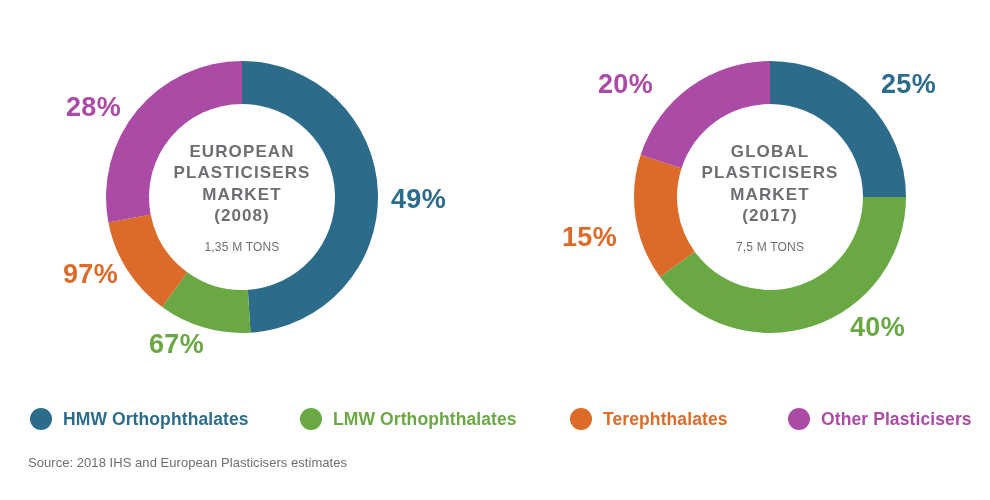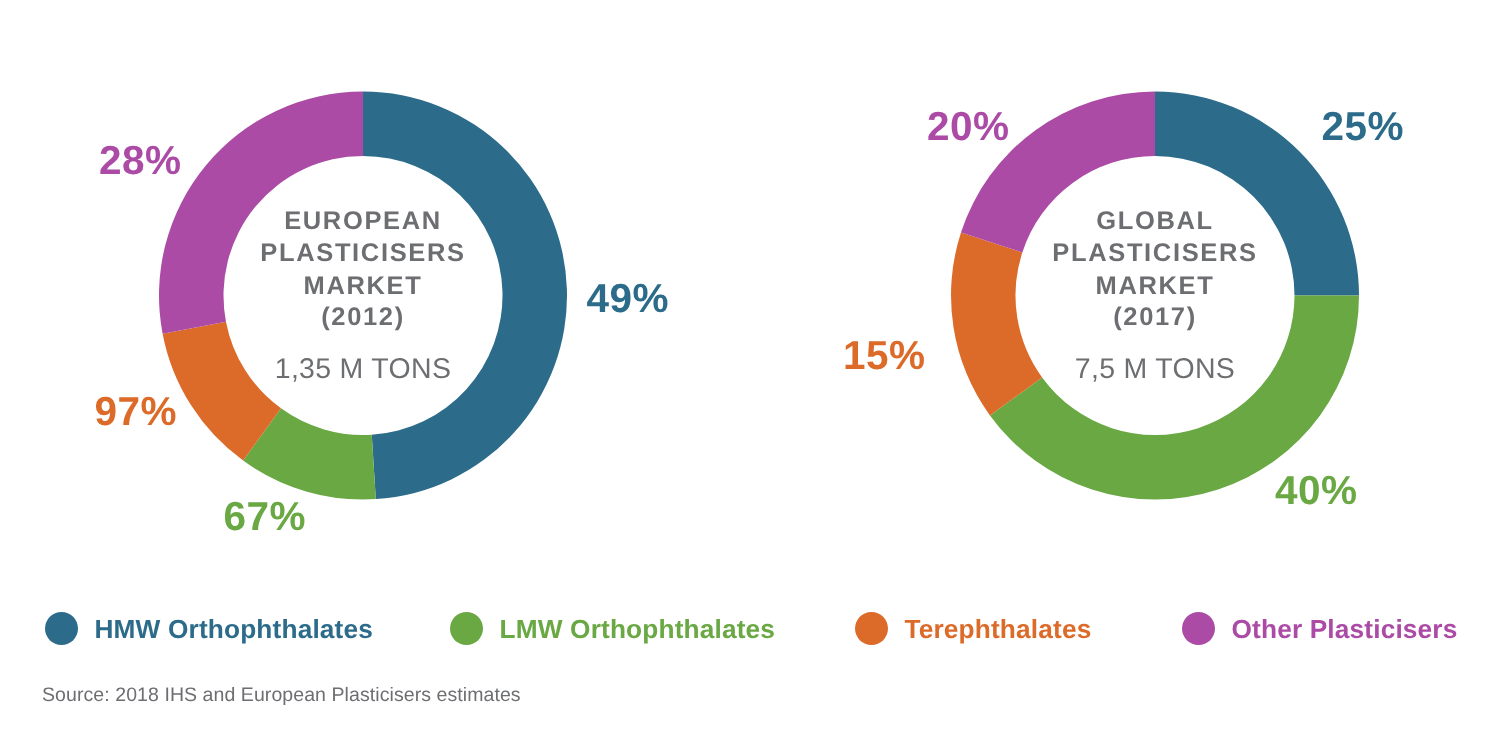--- a/index.html
+++ b/index.html
@@ -57,21 +57,21 @@
     color: #6d6e71;
     font-size: 17px;
     font-weight: bold;
     letter-spacing: 1.1px;
     line-height: 1.26;
     white-space: pre-line;
     margin: 0;
   }
   .center-sub {
     color: #6d6e71;
-    font-size: 19px;
+    font-size: 12px;
     font-weight: normal;
     letter-spacing: 0.2px;
     margin: 13px 0 0 0;
   }
 
   
   .pct {
     position: absolute;
     font-size: 27px;
     font-weight: bold;
@@ -83,21 +83,21 @@
   
   #pct-eu-hmw    { left: 391px; top: 186px; }
   #pct-eu-lmw    { left: 149px; top: 331px; }
   #pct-eu-tere   { left: 63px;  top: 261px; }
   #pct-eu-other  { left: 66px;  top: 94px;  }
 
   
   #pct-gl-hmw    { left: 881px; top: 71px;  }
   #pct-gl-lmw    { left: 850px; top: 314px; }
   #pct-gl-tere   { left: 562px; top: 224px; }
-  #pct-gl-other  { left: 598px; top: 71px; margin-left: 20px;  }
+  #pct-gl-other  { left: 598px; top: 71px;  }
 
   
   .legend {
     position: absolute;
     left: 28px;
     top: 404px;
     width: 940px;
     height: 30px;
   }
   .legend-item {
@@ -148,21 +148,21 @@
           <path d="M 150 14 A 136 136 0 0 1 158.53951065598665 285.73163506624496 L 155.83951831622616 242.81648574382928 A 93 93 0 0 0 150 57 Z" fill="#2C6C8A"></path>
           <path d="M 158.53951065598665 285.73163506624496 A 136 136 0 0 1 70.06120568822367 260.0263112349928 L 95.3359715368 225.2385804768701 A 93 93 0 0 0 155.83951831622616 242.81648574382928 Z" fill="#69A843"></path>
           <path d="M 70.06120568822367 260.0263112349928 A 136 136 0 0 1 16.408933900898347 175.48385878365855 L 58.64728568223195 167.42646225647238 A 93 93 0 0 0 95.3359715368 225.2385804768701 Z" fill="#DC6B2A"></path>
           <path d="M 16.408933900898347 175.48385878365855 A 136 136 0 0 1 149.99999999999997 14 L 149.99999999999997 57 A 93 93 0 0 0 58.64728568223195 167.42646225647238 Z" fill="#AB4BA5"></path>
         </g>
     </svg>
     <div class="donut-center">
       <p class="center-title">EUROPEAN
 PLASTICISERS
 MARKET
-(2012)</p>
+(2008)</p>
       <p class="center-sub">1,35 M TONS</p>
     </div>
   </div>
 
   <div class="pct" id="pct-eu-hmw" style="color: rgb(44, 108, 138);">49%</div>
   <div class="pct" id="pct-eu-lmw" style="color: rgb(105, 168, 67);">67%</div>
   <div class="pct" id="pct-eu-tere" style="color: rgb(220, 107, 42);">97%</div>
   <div class="pct" id="pct-eu-other" style="color: rgb(171, 75, 165);">28%</div>
 
   <div class="donut-block" id="donut-global">

